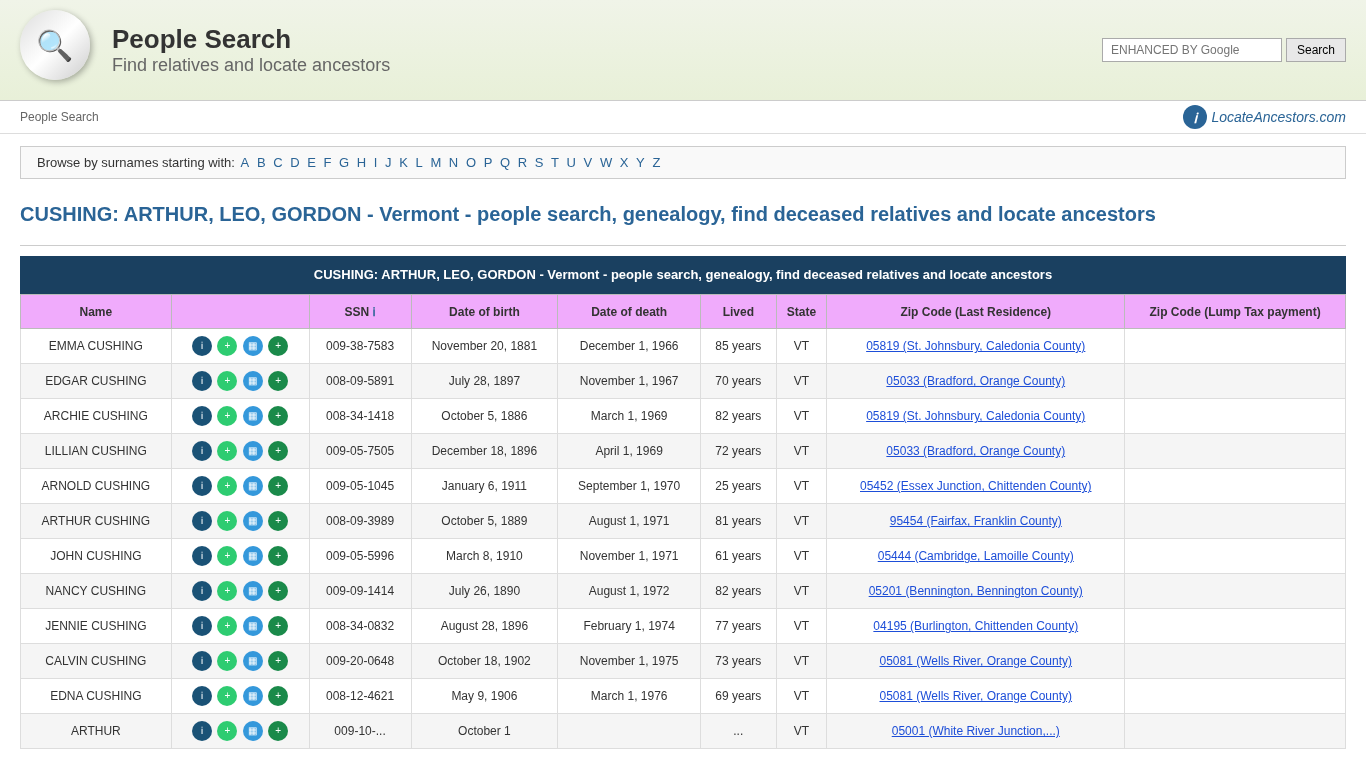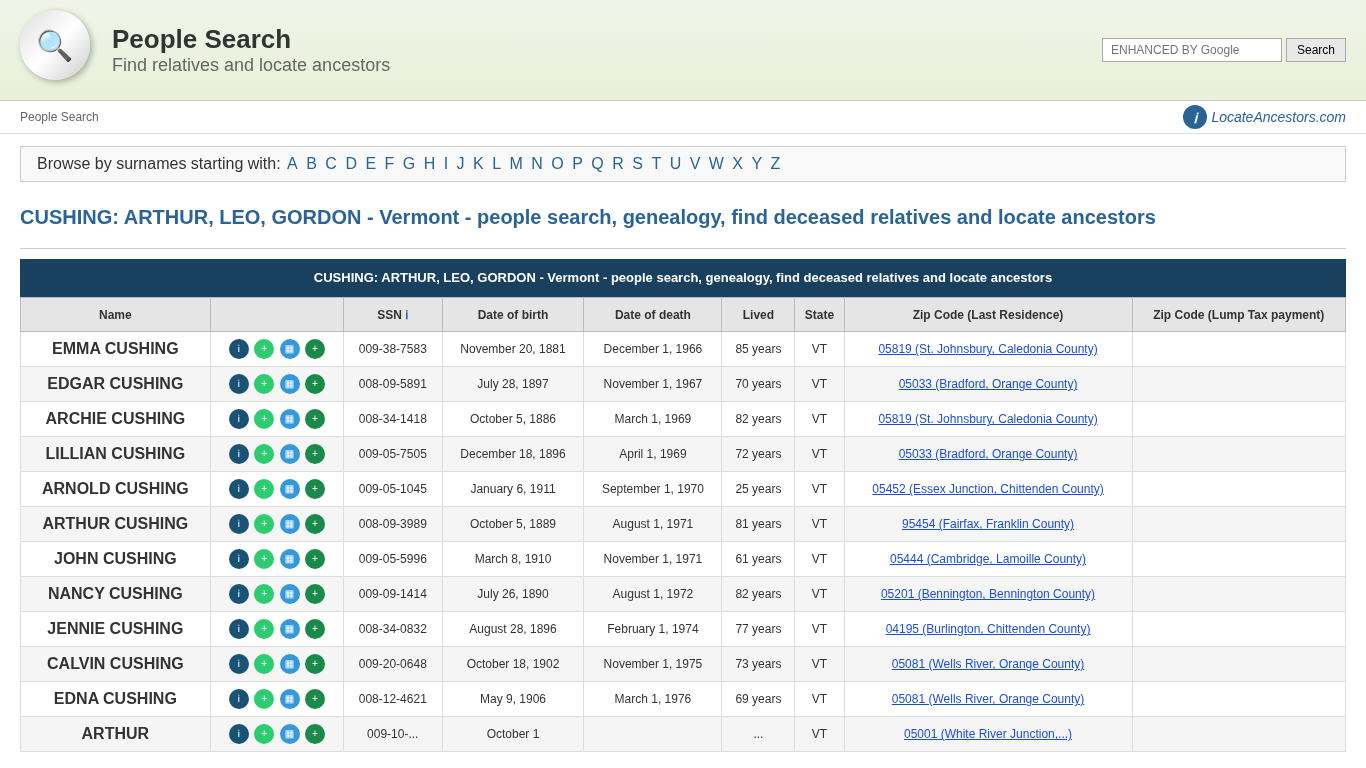--- a/index.html
+++ b/index.html
@@ -20,39 +20,39 @@
     .search-bar-top input { border: 1px solid #aaa; padding: 4px 8px; font-size: 12px; width: 180px; color: #999; }
     .search-bar-top button { background: #e8e8e8; border: 1px solid #aaa; padding: 4px 10px; font-size: 12px; cursor: pointer; }
 
     
     .sub-header { display: flex; justify-content: space-between; align-items: center; padding: 4px 20px; background: #fff; border-bottom: 1px solid #ddd; }
     .breadcrumb { font-size: 12px; color: #666; }
     .locate-logo { display: flex; align-items: center; gap: 4px; font-size: 14px; color: #2a6496; font-style: italic; }
     .locate-icon { width: 24px; height: 24px; background: #2a6496; border-radius: 50%; display: flex; align-items: center; justify-content: center; color: white; font-size: 14px; font-weight: bold; }
 
     
-    .alphabet-bar { border: 1px solid #ccc; margin: 12px 20px; padding: 8px 16px; background: #f9f9f9; font-size: 16px; }
+    .alphabet-bar { border: 1px solid #ccc; margin: 12px 20px; padding: 8px 16px; background: #f9f9f9; font-size: 13px; }
     .alphabet-bar span { color: #333; }
     .alphabet-bar a { color: #2a6496; text-decoration: none; margin: 0 2px; }
 
     
     .page-title { padding: 10px 20px; font-size: 20px; color: #2a6496; font-weight: bold; line-height: 1.3; }
     .page-title-divider { border: none; border-top: 1px solid #ccc; margin: 8px 20px; }
 
     
     .table-container { margin: 10px 20px; }
     .table-header-title { background: #1a4060; color: white; text-align: center; padding: 10px 16px; font-size: 13px; font-weight: bold; line-height: 1.4; }
 
     table { width: 100%; border-collapse: collapse; border: 1px solid #ccc; }
-    thead tr { background: #e5e5e5; }
+    thead tr { background: #f0abfc; }
     thead th { border: 1px solid #bbb; padding: 8px 6px; text-align: center; font-size: 12px; font-weight: bold; color: #333; }
     tbody tr:nth-child(even) { background: #f5f5f5; }
     tbody tr:nth-child(odd) { background: #fff; }
     tbody td { border: 1px solid #ddd; padding: 6px 8px; text-align: center; font-size: 12px; }
-    tbody td.name-cell { font-weight: bold; font-size: 16px; }
+    tbody td.name-cell { font-weight: normal; font-size: 12px; }
     .zip-link { color: #1d4ed8; cursor: pointer; }
     .icon-btn { display: inline-block; width: 20px; height: 20px; border-radius: 50%; margin: 1px; cursor: pointer; font-size: 10px; line-height: 20px; text-align: center; }
     .icon-info { background: #1a5276; color: white; }
     .icon-plus-green { background: #2ecc71; color: white; }
     .icon-grid { background: #3498db; color: white; }
     .icon-plus-blue { background: #1a8a4a; color: white; }
     .icons-cell { white-space: nowrap; }
   </style>
 </head>
 <body>

